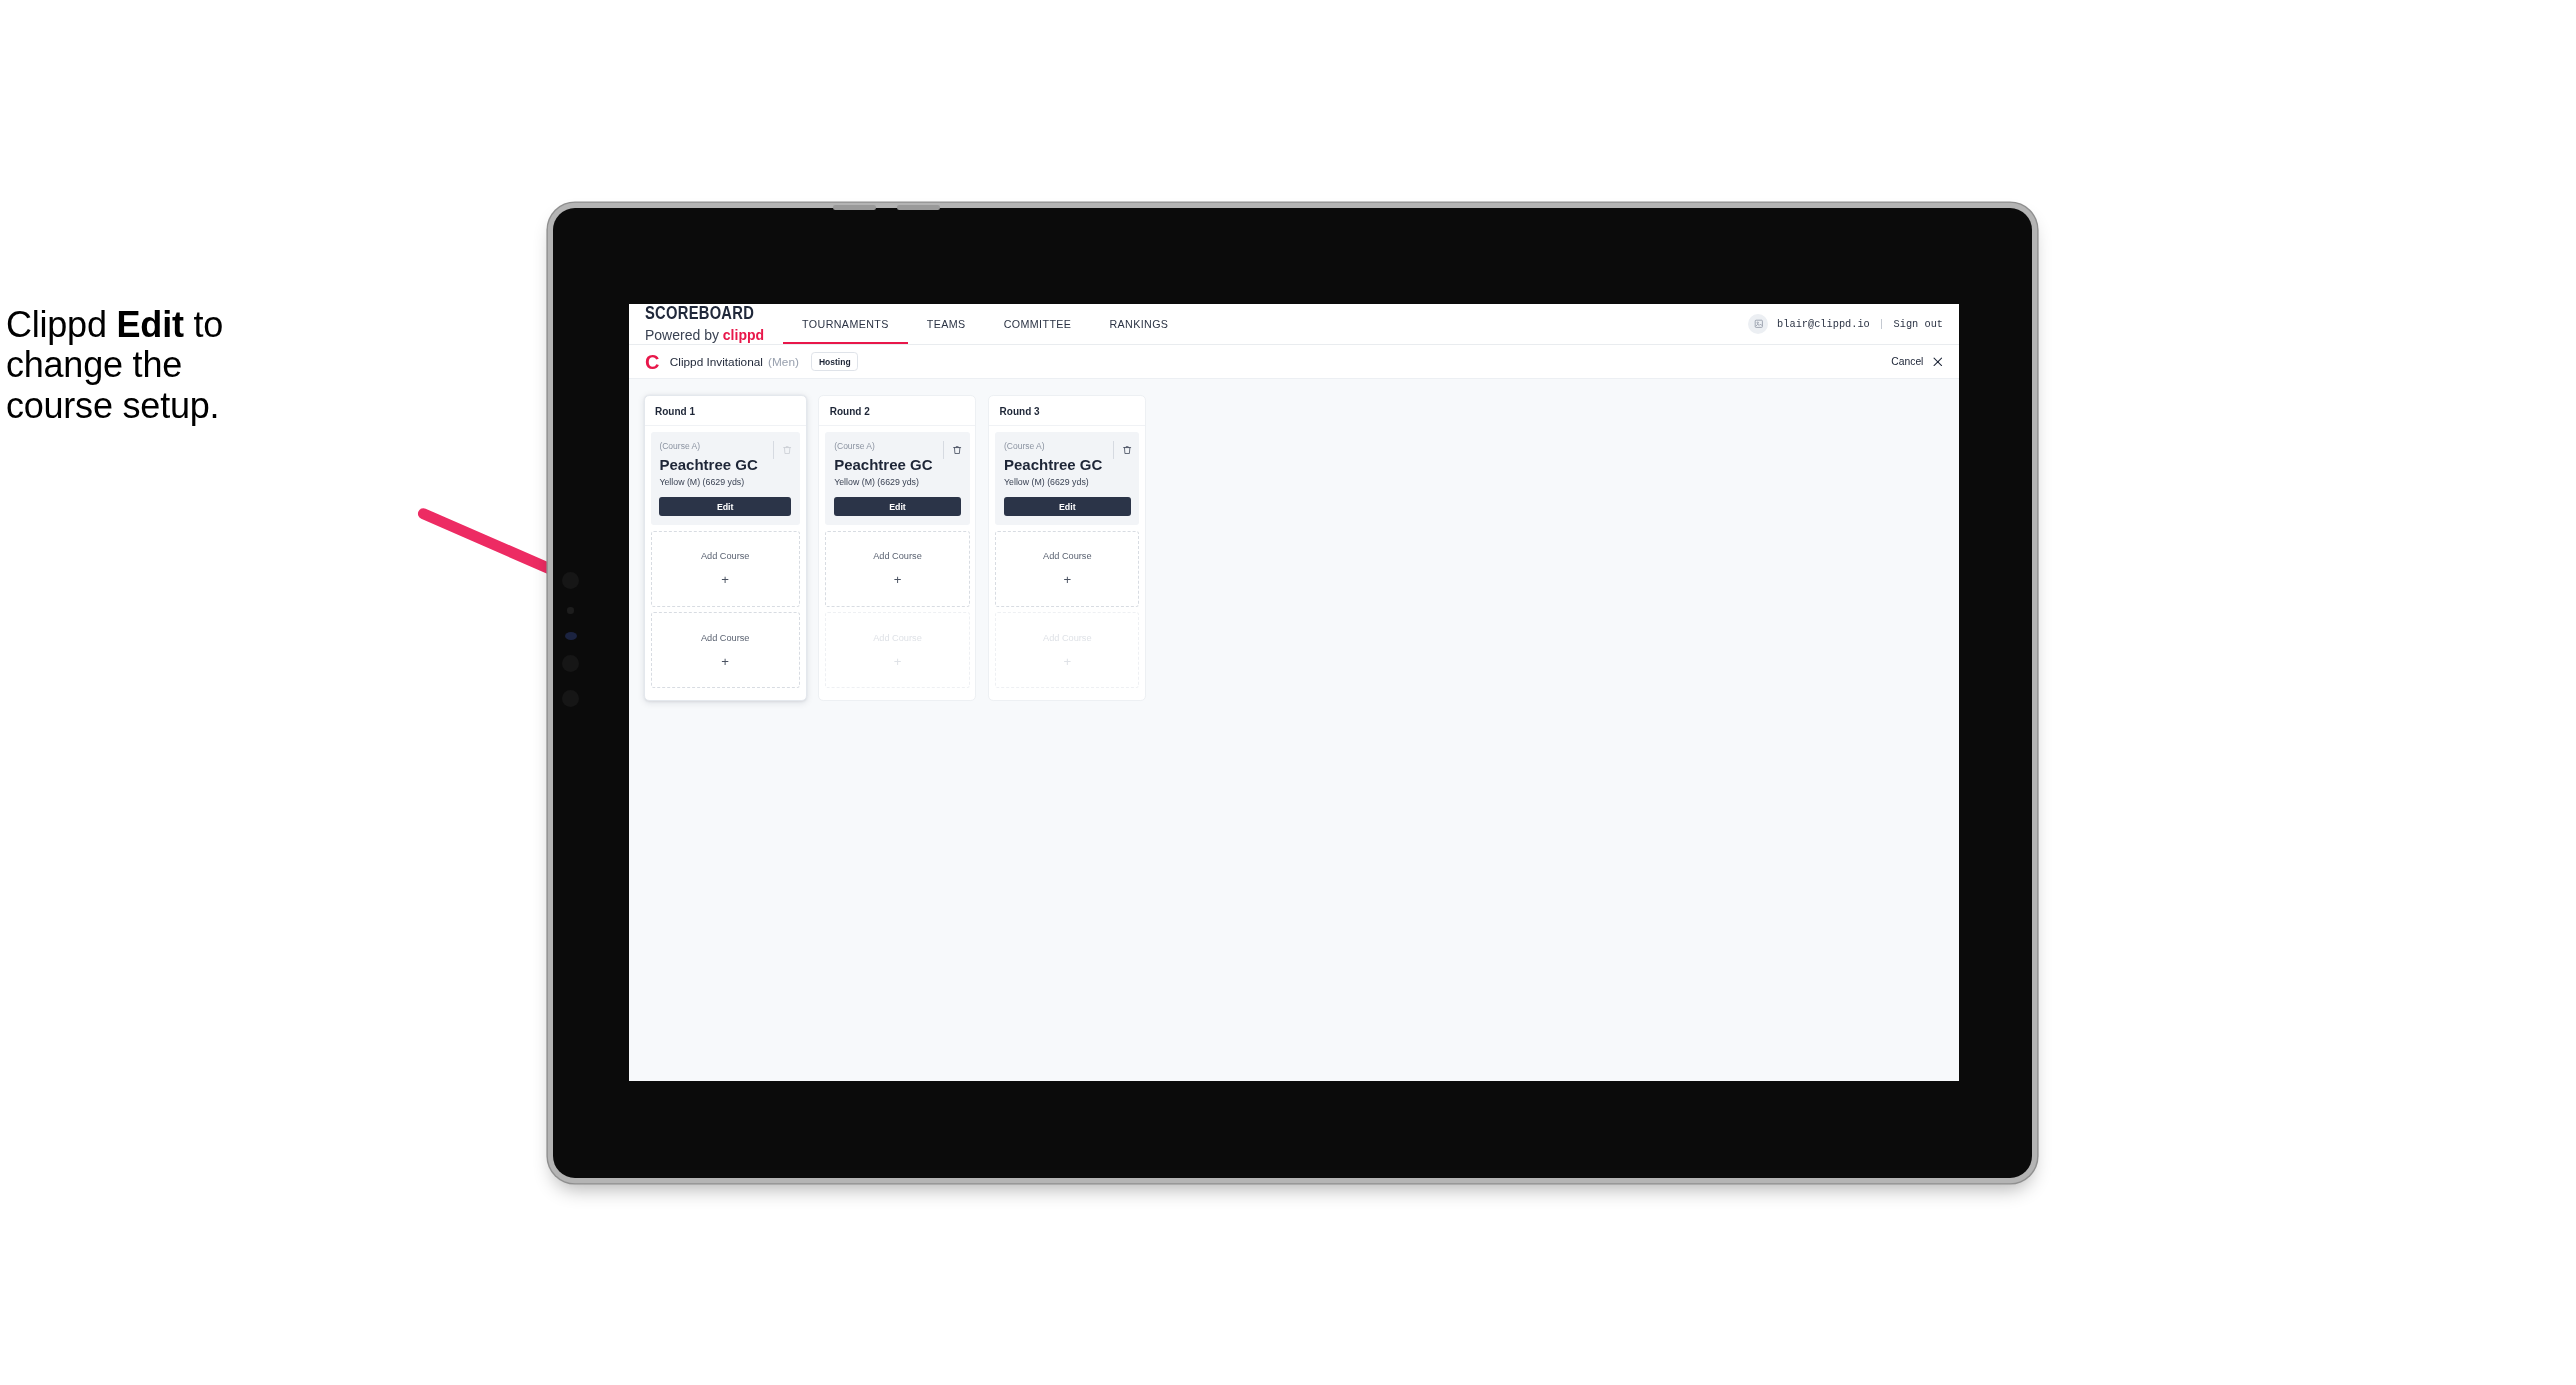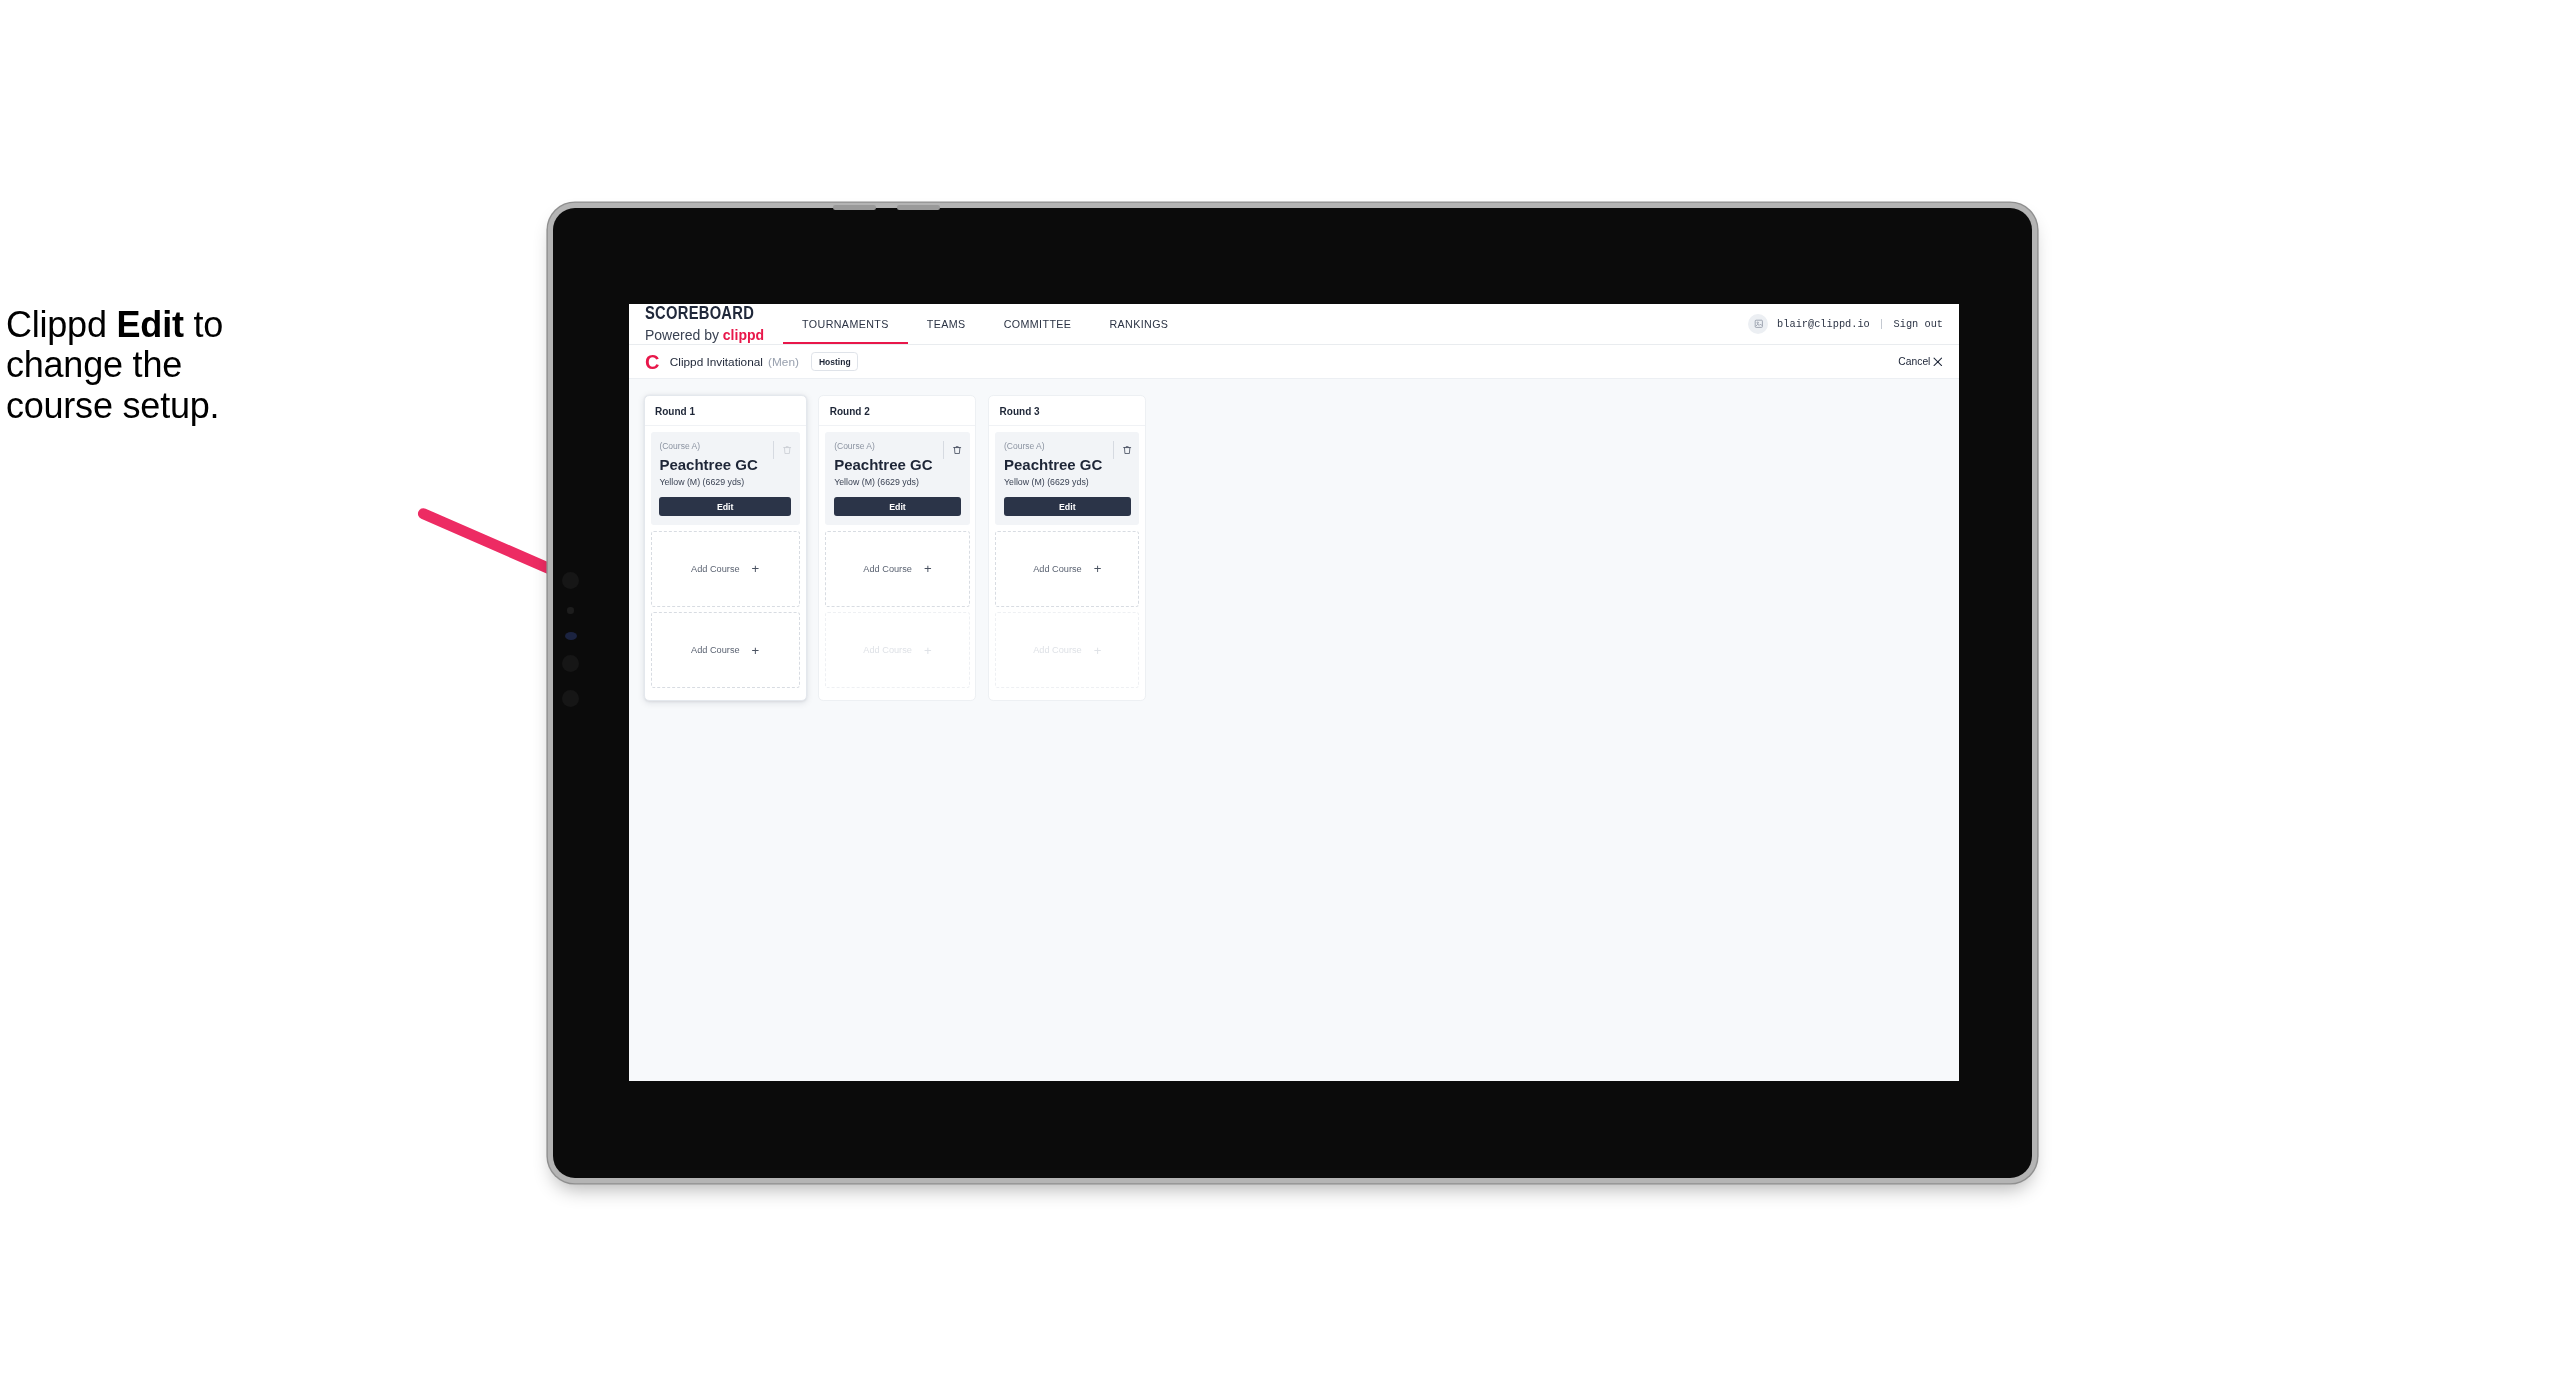--- a/index.html
+++ b/index.html
@@ -115,21 +115,21 @@
     margin-right: 10.3px; font-family:"Liberation Sans", sans-serif;
   }
   .tour-title { font-size:11.8px; color:#1e2637; }
   .tour-gender { font-size:11.8px; color:#98a0ae; margin-left:5.2px; }
   .hosting-badge {
     margin-left: 12.5px; border:0.7px solid #dfe3e9; border-radius:3.7px;
     padding: 3.7px 6.6px; font-size:8.5px; font-weight:700; color:#1e2637;
     background:#fff;
   }
   .cancel-btn {
-    margin-left:auto; display:flex; align-items:flex-end; gap:3px;
+    margin-left:auto; display:flex; align-items:flex-end; gap:10px;
     font-size:10.3px; color:#20283a; cursor:pointer;
   }
 
   
   .tabbar {
     height: 32px; background:#2b3448;
     display:flex; align-items:center; padding: 0 13.2px; gap: 2.9px;
   }
   .tab {
     font-size:10px; color:#d5d9e2; padding: 5.2px 10.3px;
@@ -174,21 +174,21 @@
   .edit-btn {
     margin-top: 8px; width:100%; height:18.4px;
     background:#2b3448; color:#ffffff; border:none; border-radius:2.9px;
     font-size:8.8px; font-weight:700; font-family:"Liberation Sans", sans-serif;
     cursor:pointer; display:flex; align-items:center; justify-content:center;
   }
 
   .add-course {
     border:0.7px dashed #d8dce2; border-radius:2.9px;
     height: 76px; display:flex; align-items:center; justify-content:center;
-    gap:12px; font-size:9.2px; color:#5b6372; cursor:pointer; background:#fff;
+    gap:12px; font-size:9.2px; color:#5b6372; cursor:pointer; background:#fff;flex-direction:column;
   }
   .add-course .plus { font-size:13.2px; line-height:1; color:#4a5261; font-weight:400; }
   .add-course.disabled { color:#dfe2e7; border-color:#eef0f3; cursor:default; }
   .add-course.disabled .plus { color:#dfe2e7; }
 </style>
 </head>
 <body>
 
 <div id="annotation">
   <div>

